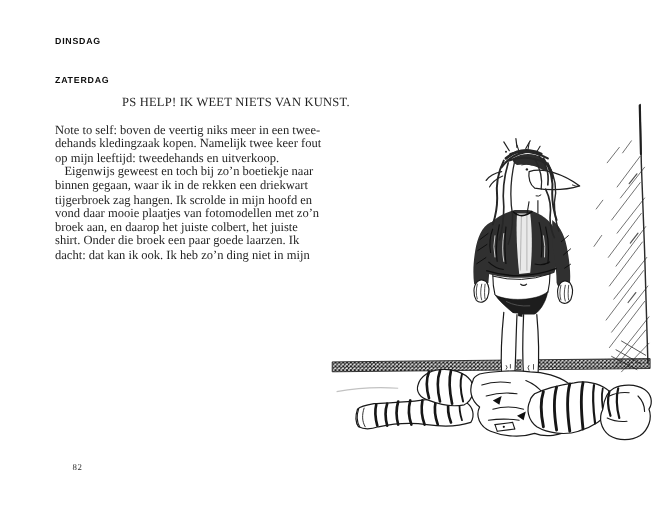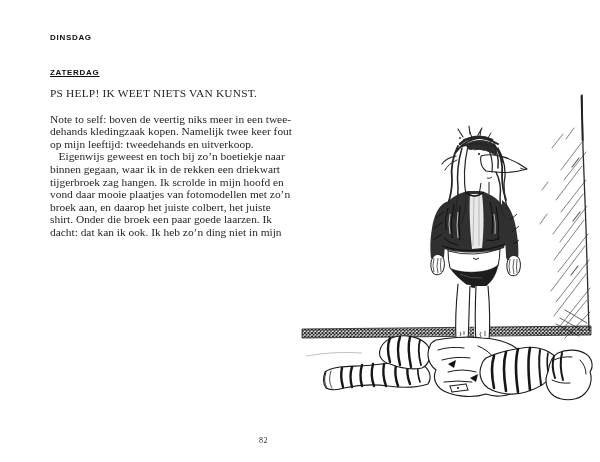--- a/index.html
+++ b/index.html
@@ -18,37 +18,36 @@
   }
   .entry-heading{
     font-family:"Liberation Sans", sans-serif;
     font-weight:700;
     font-size:8px;
     line-height:10px;
     letter-spacing:0.7px;
     color:#0d0d0d;
     margin:0;
   }
-  .entry + .entry .entry-heading{ margin-top:25px;text-decoration:underline; }
+  .entry + .entry .entry-heading{ margin-top:25px; }
   .para{
     font-size:11.4px;
     line-height:12.6px;
     color:#1f1f1f;
     white-space:pre;
     margin:13px 0 0 0;
   }
-  .para.ps-note{ margin-top:9px; letter-spacing:0.2px; }
+  .para.ps-note{ margin-top:9px; letter-spacing:0.2px;text-align:right; }
   .folio{
     position:absolute;
-    left:34px;top:420px;width:234px;
-    text-align:right;
+    left:66px;top:420px;width:234px;
+    text-align:left;
     font-size:8px;
     color:#2b2b2b;
     letter-spacing:0.5px;
-    margin-top:16px;
   }
   .illustration{
     position:absolute;
     left:298px;top:88px;
     width:302px;height:352px;
   }
   .illustration svg{display:block;width:302px;height:352px;}
 </style>
 </head>
 <body>

